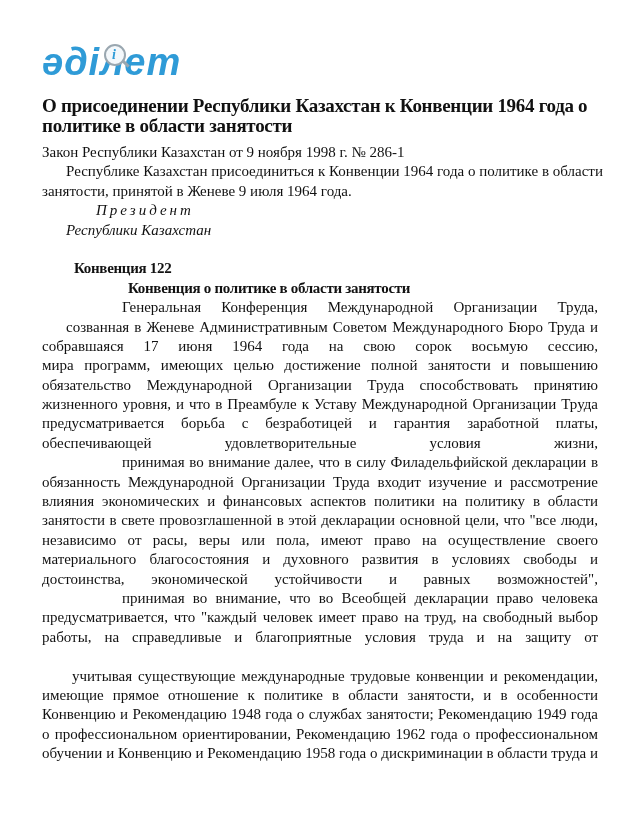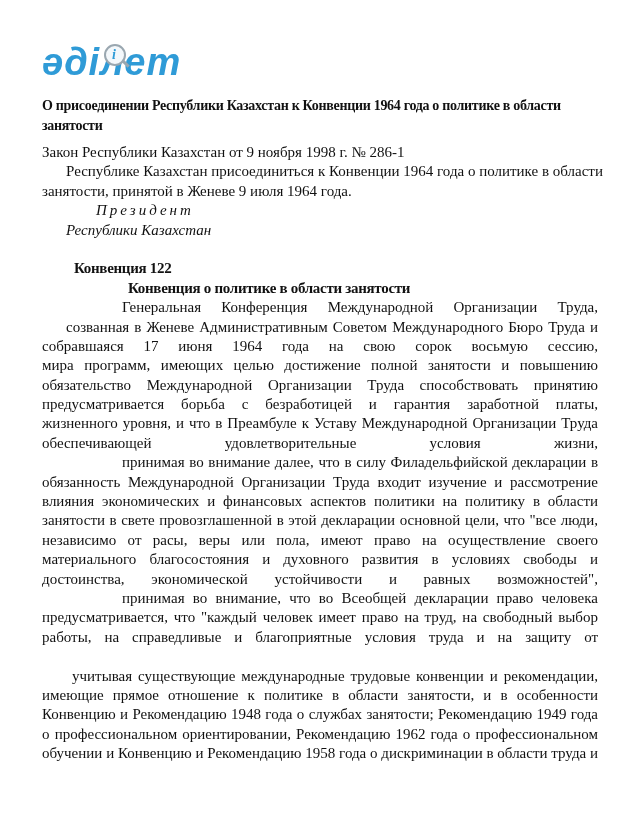--- a/index.html
+++ b/index.html
@@ -7,21 +7,21 @@
          font-family: "Liberation Serif", "DejaVu Serif", serif; color: #111; }
   .logo { position: absolute; left: 42px; top: 40px; height: 44px; width: 140px; }
   .logo-text { position: absolute; left: 0; top: 0; font-family: "Liberation Sans", "DejaVu Sans", sans-serif;
                font-size: 38px; font-weight: bold; font-style: italic; color: #2f9bd7; letter-spacing: 1px; line-height: 44px; }
   .logo-mag { position: absolute; left: 62px; top: 4px; width: 18px; height: 18px; border: 2px solid #9aa7b0;
               border-radius: 50%; background: #f4f8fb; }
   .logo-mag::after { content: ""; position: absolute; left: 15px; top: 16px; width: 9px; height: 3px; background: #9aa7b0;
               transform: rotate(45deg); }
   .logo-i { position: absolute; left: 6px; top: 0; font-family: "Liberation Serif", serif; font-style: italic; font-weight: bold;
             font-size: 14px; color: #2f9bd7; line-height: 18px; }
-  .title { position: absolute; left: 42px; top: 96px; width: 556px; font-weight: bold; font-size: 14px; line-height: 20px;
+  .title { position: absolute; left: 42px; top: 96px; width: 556px; font-weight: bold; font-size: 19px; line-height: 20px;
            letter-spacing: -0.3px; }
   .doc { position: absolute; left: 42px; top: 143px; width: 556px; font-size: 15px; line-height: 19.4px; }
   .line { white-space: nowrap; height: 19.4px; }
   .j { text-align: justify; text-align-last: justify; white-space: normal; height: 19.4px; overflow: hidden; }
   .ind1 { padding-left: 24px; }
   .ind2 { padding-left: 80px; }
   .ind3 { padding-left: 54px; }
   .ind4 { padding-left: 30px; }
   .ital { font-style: italic; }
   .spaced { letter-spacing: 3px; }
@@ -51,22 +51,22 @@
   <div class="line ital ind1">Республики Казахстан</div>
   <div class="gap"></div>
   <div class="line bold">Конвенция 122</div>
   <div class="line bold ind3">Конвенция о политике в области занятости</div>
   <div id="conv-lines">
       <div class="j ind2">Генеральная Конференция Международной Организации Труда,</div>
       <div class="j ind1">созванная в Женеве Административным Советом Международного Бюро Труда и</div>
       <div class="j">собравшаяся 17 июня 1964 года на свою сорок восьмую сессию,</div>
       <div class="j">мира программ, имеющих целью достижение полной занятости и повышению</div>
       <div class="j">обязательство Международной Организации Труда способствовать принятию странами</div>
+      <div class="j">жизненного уровня, и что в Преамбуле к Уставу Международной Организации Труда</div>
       <div class="j">предусматривается борьба с безработицей и гарантия заработной платы,</div>
-      <div class="j">жизненного уровня, и что в Преамбуле к Уставу Международной Организации Труда</div>
       <div class="j">обеспечивающей удовлетворительные условия жизни,</div>
       <div class="j ind2">принимая во внимание далее, что в силу Филадельфийской декларации в</div>
       <div class="j">обязанность Международной Организации Труда входит изучение и рассмотрение</div>
       <div class="j">влияния экономических и финансовых аспектов политики на политику в области</div>
       <div class="j">занятости в свете провозглашенной в этой декларации основной цели, что "все люди,</div>
       <div class="j">независимо от расы, веры или пола, имеют право на осуществление своего</div>
       <div class="j">материального благосостояния и духовного развития в условиях свободы и</div>
       <div class="j">достоинства, экономической устойчивости и равных возможностей",</div>
       <div class="j ind2">принимая во внимание, что во Всеобщей декларации право человека</div>
       <div class="j">предусматривается, что "каждый человек имеет право на труд, на свободный выбор</div>

